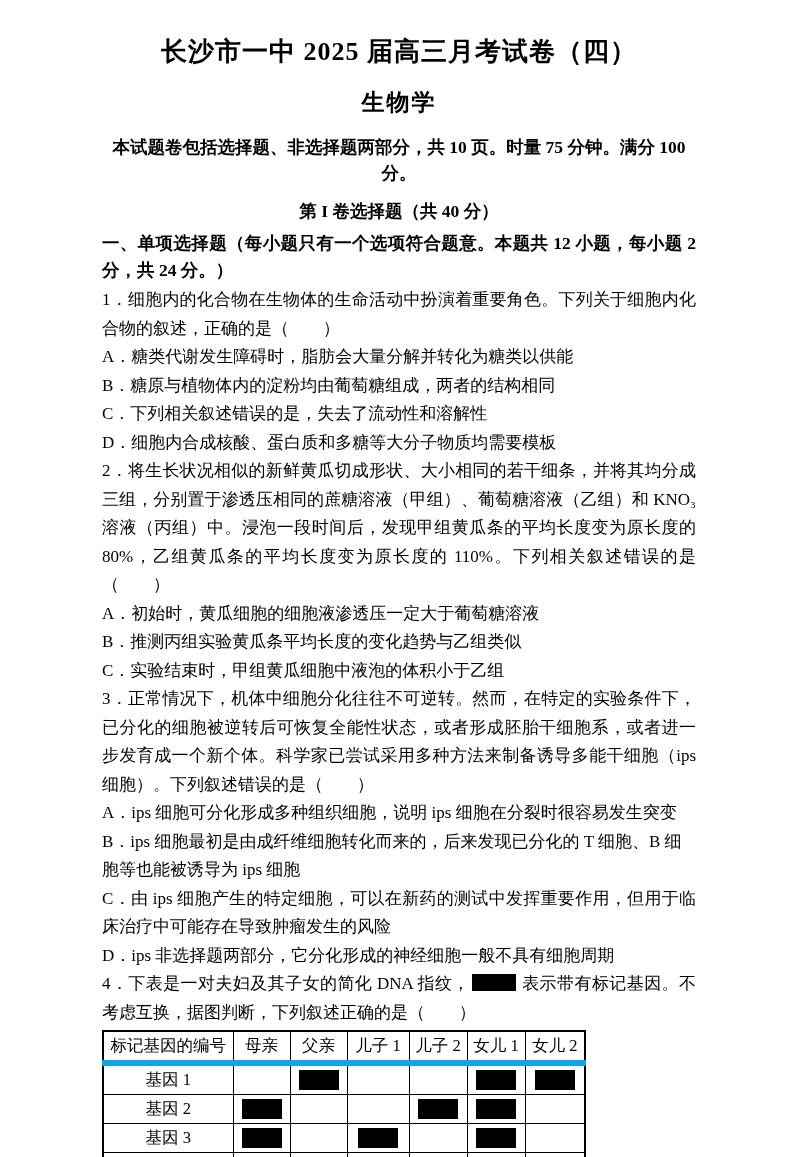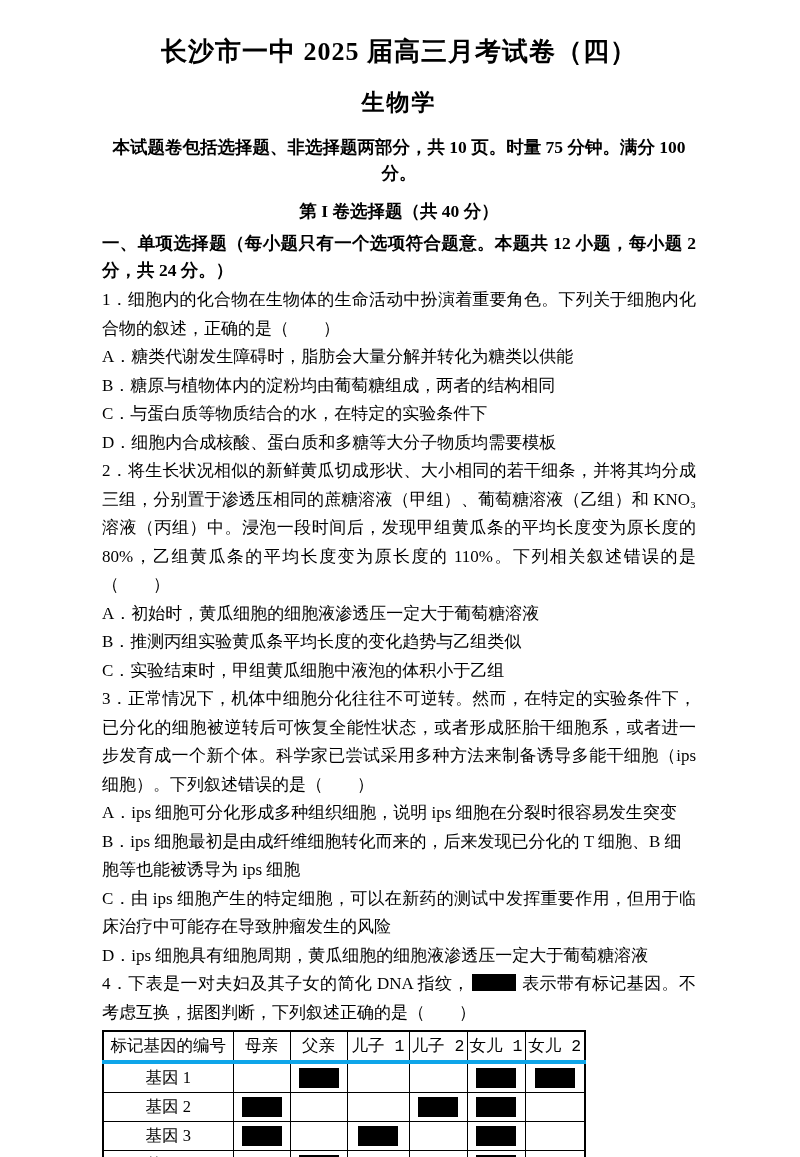--- a/index.html
+++ b/index.html
@@ -65,21 +65,21 @@
   }
   .dna th, .dna td {
     border:1px solid #000;
     height:28px;
     padding:0;
     text-align:center;
     vertical-align:middle;
     font-size:16.5px;
     font-weight:normal;
   }
-  .dna thead th { border-bottom:4px solid #0ea5e9;font-family:Liberation Mono, monospace; }
+  .dna thead th { border-bottom:6px solid #0ea5e9; }
   .dna col.c0 { width:130px; }
   .dna col.c1 { width:57px; }
   .dna col.c2 { width:57px; }
   .dna col.c3 { width:62px; }
   .dna col.c4 { width:58px; }
   .dna col.c5 { width:58px; }
   .dna col.c6 { width:60px; }
   .dna td.marked::after {
     content:"";
     display:block;
@@ -96,37 +96,37 @@
   <h1 class="exam-title">长沙市一中 2025 届高三月考试卷（四）</h1>
   <h2 class="exam-subject">生物学</h2>
   <p class="center-bold">本试题卷包括选择题、非选择题两部分，共 10 页。时量 75 分钟。满分 100 分。</p>
   <p class="center-bold">第 I 卷选择题（共 40 分）</p>
   <p class="part-heading">一、单项选择题（每小题只有一个选项符合题意。本题共 12 小题，每小题 2 分，共 24 分。）</p>
 
   <div class="qblock">
     <p class="stem">1．细胞内的化合物在生物体的生命活动中扮演着重要角色。下列关于细胞内化合物的叙述，正确的是（　　）</p>
     <p class="opt">A．糖类代谢发生障碍时，脂肪会大量分解并转化为糖类以供能</p>
     <p class="opt">B．糖原与植物体内的淀粉均由葡萄糖组成，两者的结构相同</p>
-    <p class="opt">C．与蛋白质等物质结合的水，在特定的实验条件下</p>
+    <p class="opt">C．下列相关叙述错误的是，失去了流动性和溶解性</p>
     <p class="opt">D．细胞内合成核酸、蛋白质和多糖等大分子物质均需要模板</p>
   </div>
 
   <div class="qblock">
     <p class="stem">2．将生长状况相似的新鲜黄瓜切成形状、大小相同的若干细条，并将其均分成三组，分别置于渗透压相同的蔗糖溶液（甲组）、葡萄糖溶液（乙组）和 KNO₃ 溶液（丙组）中。浸泡一段时间后，发现甲组黄瓜条的平均长度变为原长度的 80%，乙组黄瓜条的平均长度变为原长度的 110%。下列相关叙述错误的是（　　）</p>
     <p class="opt">A．初始时，黄瓜细胞的细胞液渗透压一定大于葡萄糖溶液</p>
     <p class="opt">B．推测丙组实验黄瓜条平均长度的变化趋势与乙组类似</p>
     <p class="opt">C．实验结束时，甲组黄瓜细胞中液泡的体积小于乙组</p>
   </div>
 
   <div class="qblock">
     <p class="stem">3．正常情况下，机体中细胞分化往往不可逆转。然而，在特定的实验条件下，已分化的细胞被逆转后可恢复全能性状态，或者形成胚胎干细胞系，或者进一步发育成一个新个体。科学家已尝试采用多种方法来制备诱导多能干细胞（ips 细胞）。下列叙述错误的是（　　）</p>
     <p class="opt">A．ips 细胞可分化形成多种组织细胞，说明 ips 细胞在分裂时很容易发生突变</p>
     <p class="opt">B．ips 细胞最初是由成纤维细胞转化而来的，后来发现已分化的 T 细胞、B 细胞等也能被诱导为 ips 细胞</p>
     <p class="stem">C．由 ips 细胞产生的特定细胞，可以在新药的测试中发挥重要作用，但用于临床治疗中可能存在导致肿瘤发生的风险</p>
-    <p class="opt">D．ips 细胞具有细胞周期，黄瓜细胞的细胞液渗透压一定大于葡萄糖溶液</p>
+    <p class="opt">D．ips 非选择题两部分，它分化形成的神经细胞一般不具有细胞周期</p>
   </div>
 
   <div class="qblock">
     <p class="stem"><span>4．下表是一对夫妇及其子女的简化 DNA 指纹，</span><span class="black-box"></span><span>表示带有标记基因。不考虑互换，据图判断，下列叙述正确的是（　　）</span></p>
 
     <table class="dna">
       <colgroup>
         <col class="c0">
           <col class="c1">
           <col class="c2">

